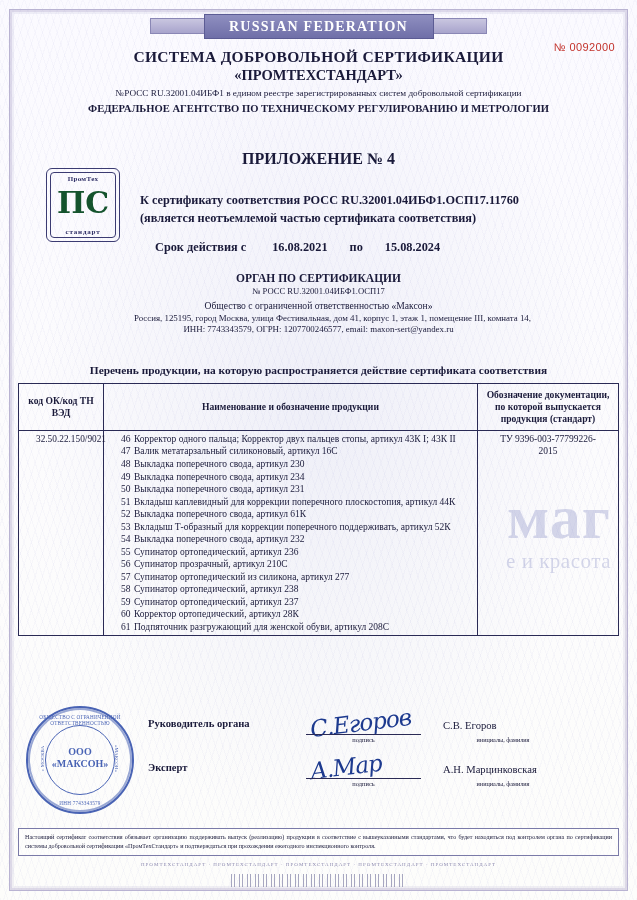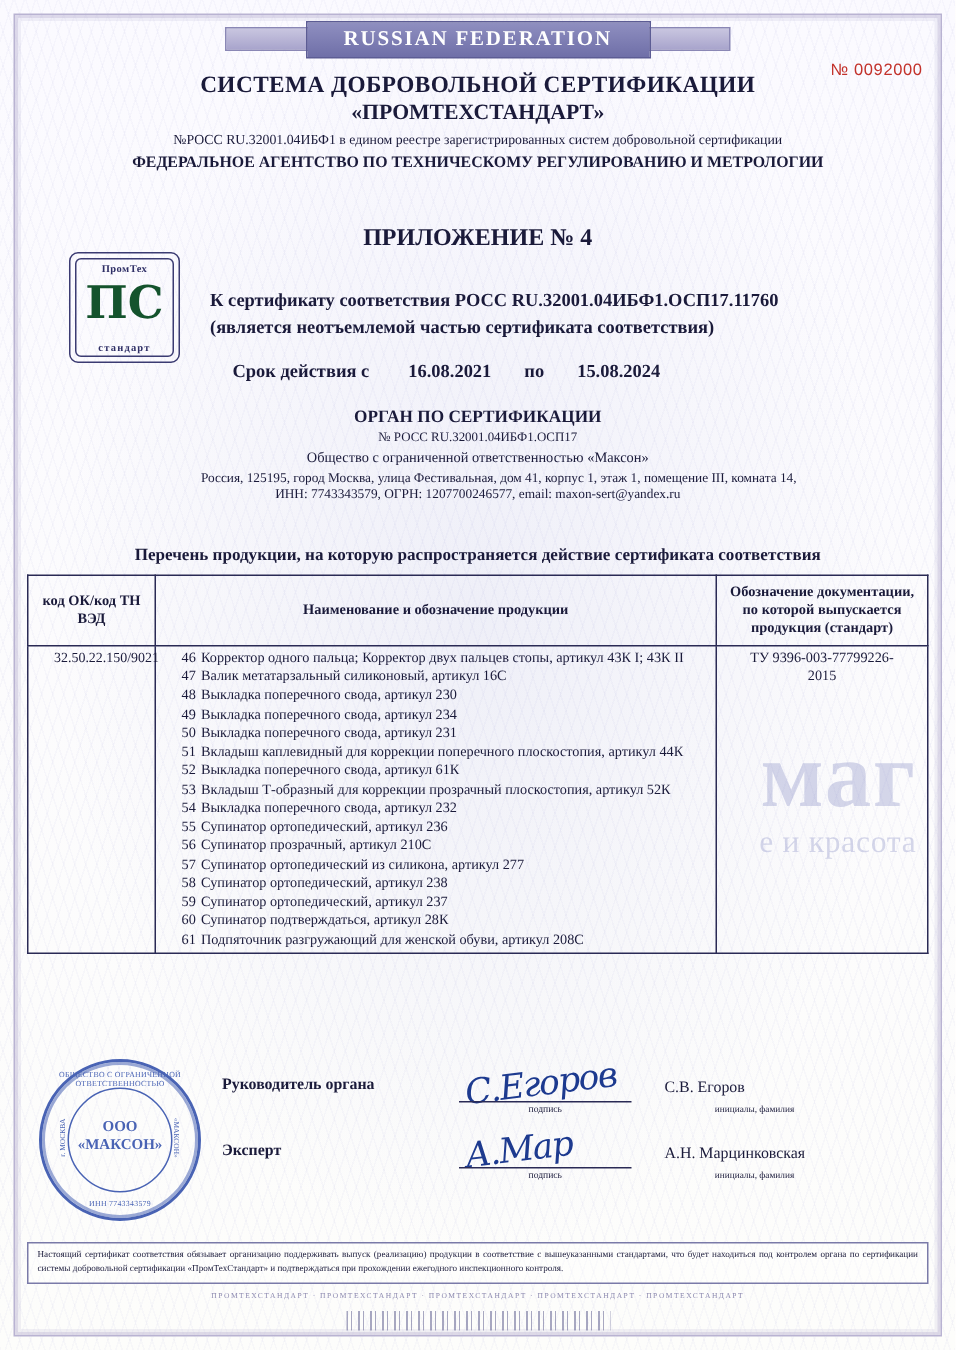--- a/index.html
+++ b/index.html
@@ -536,21 +536,21 @@
             <div class="prod-row">
               <span class="prod-num">51</span>
               <span class="prod-text">Вкладыш каплевидный для коррекции поперечного плоскостопия, артикул 44К</span>
             </div>
             <div class="prod-row">
               <span class="prod-num">52</span>
               <span class="prod-text">Выкладка поперечного свода, артикул 61К</span>
             </div>
             <div class="prod-row">
               <span class="prod-num">53</span>
-              <span class="prod-text">Вкладыш Т-образный для коррекции прозрачный плоскостопия, артикул 52К</span>
+              <span class="prod-text">Вкладыш Т-образный для коррекции поперечного поддерживать, артикул 52К</span>
             </div>
             <div class="prod-row">
               <span class="prod-num">54</span>
               <span class="prod-text">Выкладка поперечного свода, артикул 232</span>
             </div>
             <div class="prod-row">
               <span class="prod-num">55</span>
               <span class="prod-text">Супинатор ортопедический, артикул 236</span>
             </div>
             <div class="prod-row">
@@ -564,21 +564,21 @@
             <div class="prod-row">
               <span class="prod-num">58</span>
               <span class="prod-text">Супинатор ортопедический, артикул 238</span>
             </div>
             <div class="prod-row">
               <span class="prod-num">59</span>
               <span class="prod-text">Супинатор ортопедический, артикул 237</span>
             </div>
             <div class="prod-row">
               <span class="prod-num">60</span>
-              <span class="prod-text">Супинатор подтверждаться, артикул 28К</span>
+              <span class="prod-text">Корректор ортопедический, артикул 28К</span>
             </div>
             <div class="prod-row">
               <span class="prod-num">61</span>
               <span class="prod-text">Подпяточник разгружающий для женской обуви, артикул 208С</span>
             </div>
           </td>
         <td class="cell-std">ТУ 9396-003-77799226-2015</td>
       </tr>
     </tbody>
   </table>

